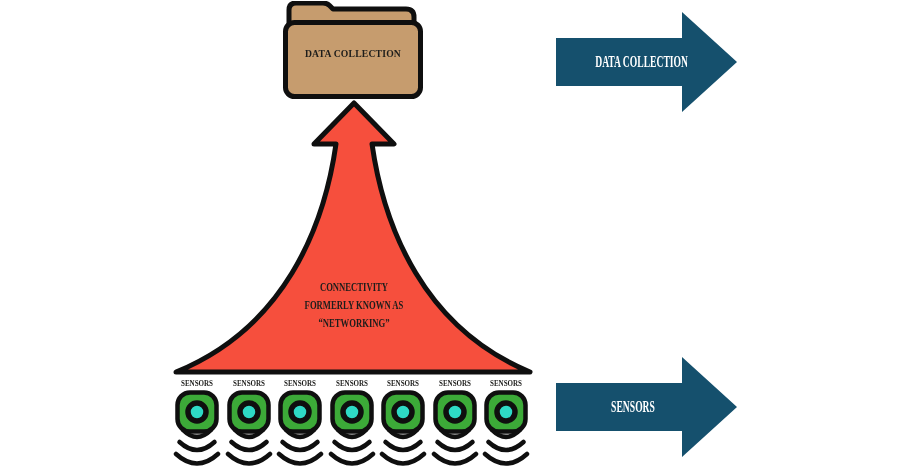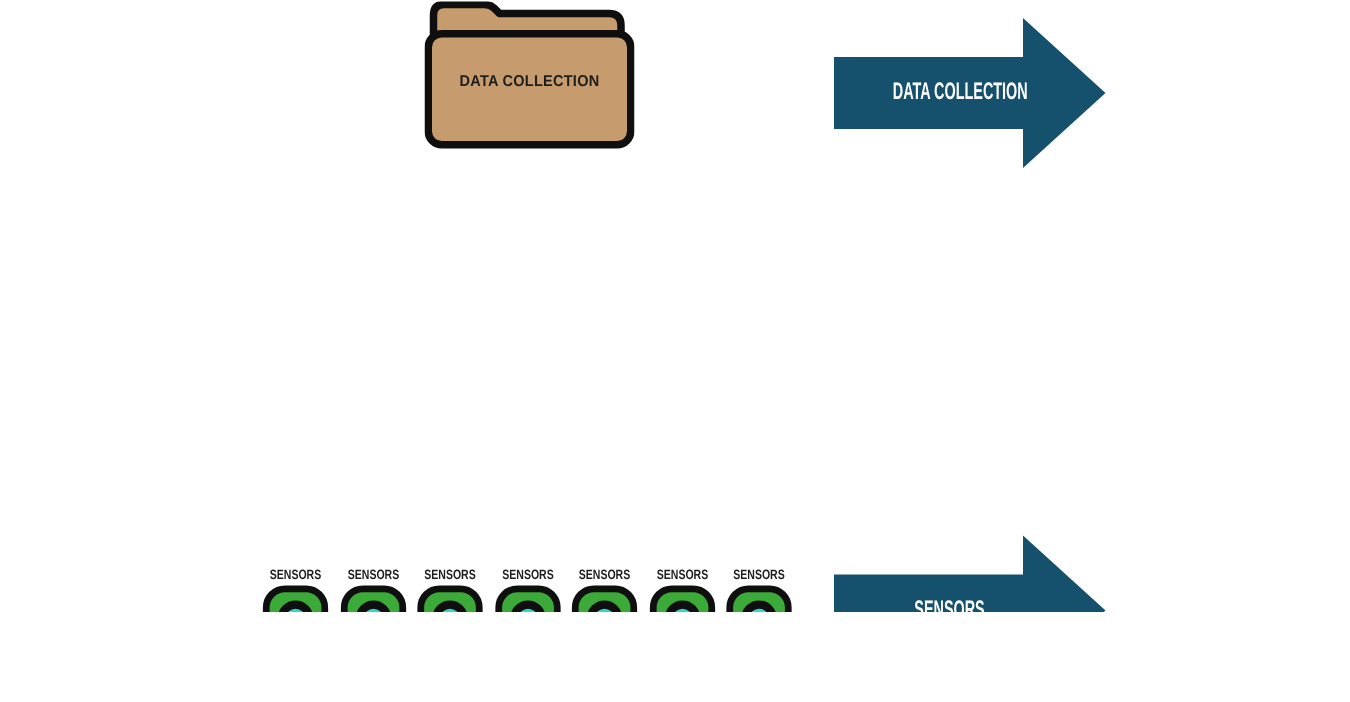--- a/index.html
+++ b/index.html
@@ -1,19 +1,19 @@
 <!DOCTYPE html>
 <html style="--c-background: #ffffff; --c-outline: #0f0f0f; --c-folder-tan: #c69c6e; --c-funnel-red: #f64f3d; --c-arrow-blue: #15506d; --c-sensor-green: #3caa38; --c-sensor-teal: #2edac6; --c-label-dark: #1d1d1b; --c-label-light: #ffffff;"><head>
 <meta charset="utf-8">
 <style>
   html,body{margin:0;padding:0;background:#fff;}
   .stage{
-    position:relative;width:900px;height:408px;overflow:hidden;
+    position:relative;width:900px;height:468px;overflow:hidden;
     background:var(--c-background,#ffffff);
-    font-family:Liberation Sans, sans-serif;
+    font-family:Liberation Serif, serif;
     font-weight:700;
   }
   
   .folder{position:absolute;left:283px;top:1px;width:140px;height:100px;}
   .folder svg{position:absolute;left:0;top:0;}
   .folder-shape{fill:var(--c-folder-tan,#c69c6e);stroke:var(--c-outline,#0f0f0f);stroke-width:5;stroke-linejoin:round;}
   .folder-label{
     position:absolute;left:0;top:47px;width:140px;text-align:center;
     font-size:10.5px;color:var(--c-label-dark,#1d1d1b);
     transform:scaleX(.92);letter-spacing:.2px;
@@ -51,20 +51,30 @@
 <div class="stage">
 
   <div class="folder">
     <svg width="140" height="100" viewBox="0 0 140 100">
       <path class="folder-shape" d="M13,2 H40 Q44,2 46.5,4.5 L50,8 H123 Q131,8 131,16 V30 H6 V9 Q6,2 13,2 Z"></path>
       <rect class="folder-shape" x="2.5" y="21.5" width="135" height="74" rx="9"></rect>
     </svg>
     <div class="folder-label">DATA COLLECTION</div>
   </div>
 
+  <div class="funnel">
+    <svg width="364" height="276" viewBox="0 0 364 276">
+      <path class="funnel-shape" d="M4,272 C112,228 152,128 164,44 L142,44 182,3 222,44 200,44 C212,128 252,228 358,272 Z"></path>
+    </svg>
+    <div class="funnel-text">
+      <div class="funnel-line">CONNECTIVITY</div>
+      <div class="funnel-line">FORMERLY KNOWN AS</div>
+      <div class="funnel-line">“NETWORKING”</div>
+    </div>
+  </div>
 
   <div class="sensors-row">
     <div class="sensor">
       <div class="sensor-label">SENSORS</div>
       <svg width="48" height="76" viewBox="0 0 48 76">
         <rect class="squircle" x="4.5" y="2.5" width="39" height="39" rx="12.5"></rect>
         <circle class="sensor-core" cx="24" cy="22" r="9"></circle>
         <path class="wave" d="M10,40 Q24,54 38,40"></path>
         <path class="wave" d="M6.5,52 Q24,68 41.5,52"></path>
         <path class="wave" d="M3,64 Q24,83 45,64"></path>

